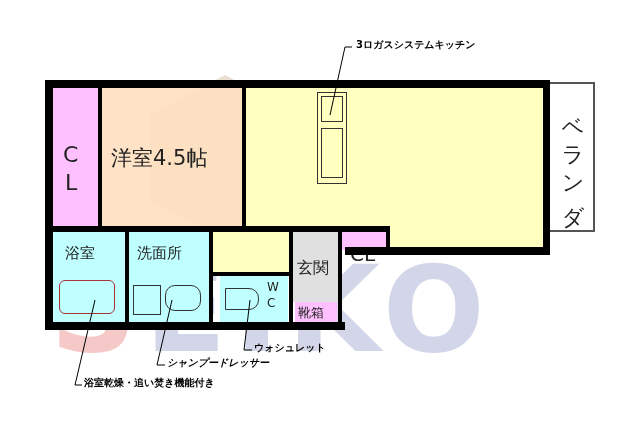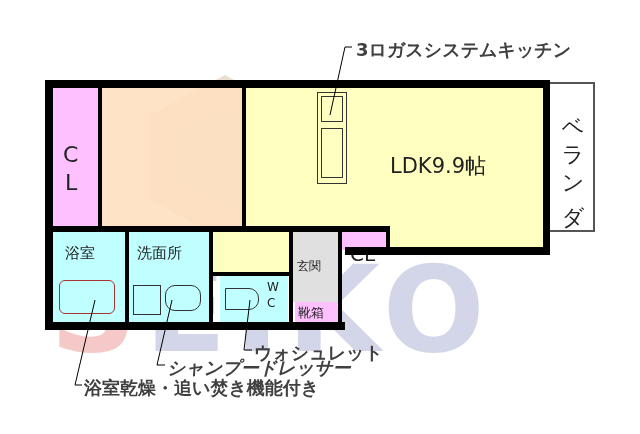--- a/index.html
+++ b/index.html
@@ -1,21 +1,21 @@
 <!DOCTYPE html>
 <html><head>
 <meta charset="utf-8">
 <style>
   html,body{margin:0;padding:0;background:#fff;}
   body{width:640px;height:434px;position:relative;overflow:hidden;font-family:"DejaVu Sans",sans-serif;}
   .abs{position:absolute;box-sizing:border-box;}
   .wall{background:#000;position:absolute;}
   .lbl{position:absolute;color:#111;white-space:nowrap;}
   .room-text{font-family:"DejaVu Sans",sans-serif;color:#222;}
-  .callout{font-size:18px;font-weight:bold;color:#404040;}
+  .callout{font-size:10px;font-weight:bold;color:#000000;}
   .watermark{position:absolute;opacity:0.28;}
 </style>
 </head>
 <body>
 
 <div class="watermark" style="left:150px;top:75px;width:150px;height:170px;">
   <svg width="150" height="170" viewBox="0 0 150 170">
     <polygon points="75,0 150,40 150,125 75,165 0,125 0,40" fill="#b58a5c"></polygon>
     <polygon points="75,30 120,55 120,110 75,135 30,110 30,55" fill="#8a8f60"></polygon>
   </svg>
@@ -24,24 +24,24 @@
   <span style="color:#e04040;">S</span><span style="color:#6070b0;">EIKO</span>
 </div>
 
 <div class="abs" style="left:45px;top:80px;width:550px;height:250px;">
 
   <div class="abs" style="left:8px;top:8px;width:45px;height:140px;background:#FFC0FF;"></div>
   <div class="lbl room-text" style="left:18px;top:62px;font-size:22px;">C</div>
   <div class="lbl room-text" style="left:20px;top:90px;font-size:22px;">L</div>
 
   <div class="abs" style="left:57px;top:8px;width:140px;height:140px;background:#FFE0C0;opacity:0.9;"></div>
+  <div class="lbl room-text" style="left:66px;top:64px;font-size:21px;">洋室4.5帖</div>
 
   <div class="abs" style="left:200px;top:8px;width:298px;height:140px;background:#FFFFC0;"></div>
   <div class="abs" style="left:345px;top:145px;width:153px;height:22px;background:#FFFFC0;"></div>
-  <div class="lbl room-text" style="left:345px;top:72px;font-size:21px;">LDK9.9帖</div>
 
   <div class="abs" style="left:272px;top:12px;width:30px;height:92px;border:1px solid #333;background:#FFFFC0;"></div>
   <div class="abs" style="left:276px;top:16px;width:22px;height:26px;border:1px solid #333;"></div>
   <div class="abs" style="left:276px;top:48px;width:22px;height:50px;border:1px solid #333;"></div>
 
   <div class="abs" style="left:502px;top:2px;width:48px;height:150px;border:2px solid #555;background:#fff;"></div>
   <div class="lbl room-text" style="left:513px;top:22px;font-size:22px;writing-mode:vertical-rl;letter-spacing:4px;">ベランダ</div>
 
   <div class="abs" style="left:8px;top:152px;width:72px;height:90px;background:#C0FFFF;"></div>
   <div class="lbl room-text" style="left:20px;top:164px;font-size:15px;">浴室</div>
@@ -53,21 +53,21 @@
   <div class="abs" style="left:88px;top:205px;width:28px;height:30px;border:1px solid #333;"></div>
 
   <div class="abs" style="left:167px;top:152px;width:78px;height:40px;background:#FFFFC0;"></div>
 
   <div class="abs" style="left:175px;top:196px;width:68px;height:46px;background:#C0FFFF;"></div>
   <div class="lbl room-text" style="left:222px;top:200px;font-size:12px;">W</div>
   <div class="lbl room-text" style="left:222px;top:216px;font-size:12px;">C</div>
   <div class="abs" style="left:180px;top:208px;width:34px;height:22px;border:1px solid #333;border-radius:0 10px 10px 0;"></div>
 
   <div class="abs" style="left:248px;top:152px;width:45px;height:70px;background:#E0E0E0;"></div>
-  <div class="lbl room-text" style="left:252px;top:178px;font-size:12px;">玄関</div>
+  <div class="lbl room-text" style="left:252px;top:178px;font-size:16px;">玄関</div>
   <div class="abs" style="left:250px;top:222px;width:42px;height:20px;background:#FFC0FF;"></div>
   <div class="lbl room-text" style="left:253px;top:224px;font-size:13px;">靴箱</div>
 
   <div class="abs" style="left:296px;top:150px;width:45px;height:20px;background:#FFC0FF;"></div>
   <div class="lbl room-text" style="left:305px;top:162px;font-size:20px;">CL</div>
 
   <div class="wall" style="left:0;top:0;width:505px;height:8px;"></div>
   <div class="wall" style="left:0;top:0;width:8px;height:250px;"></div>
   <div class="wall" style="left:0;top:242px;width:300px;height:8px;"></div>
   <div class="wall" style="left:498px;top:0;width:7px;height:175px;"></div>

